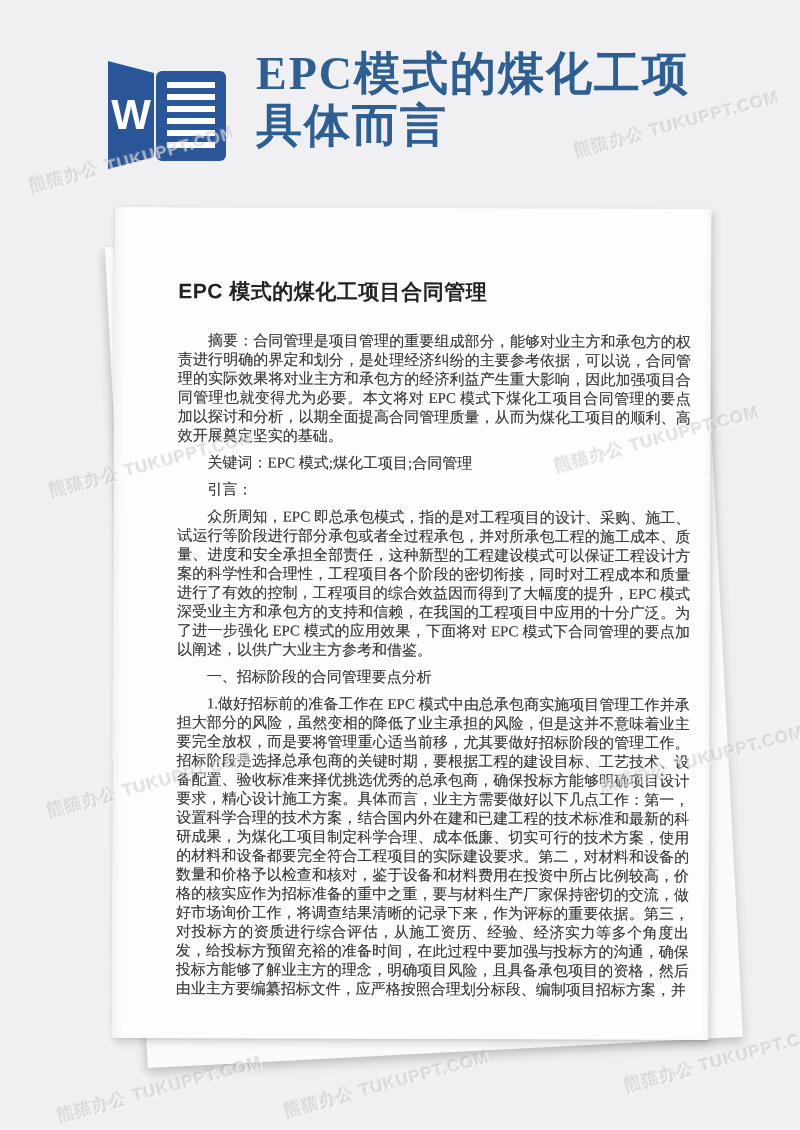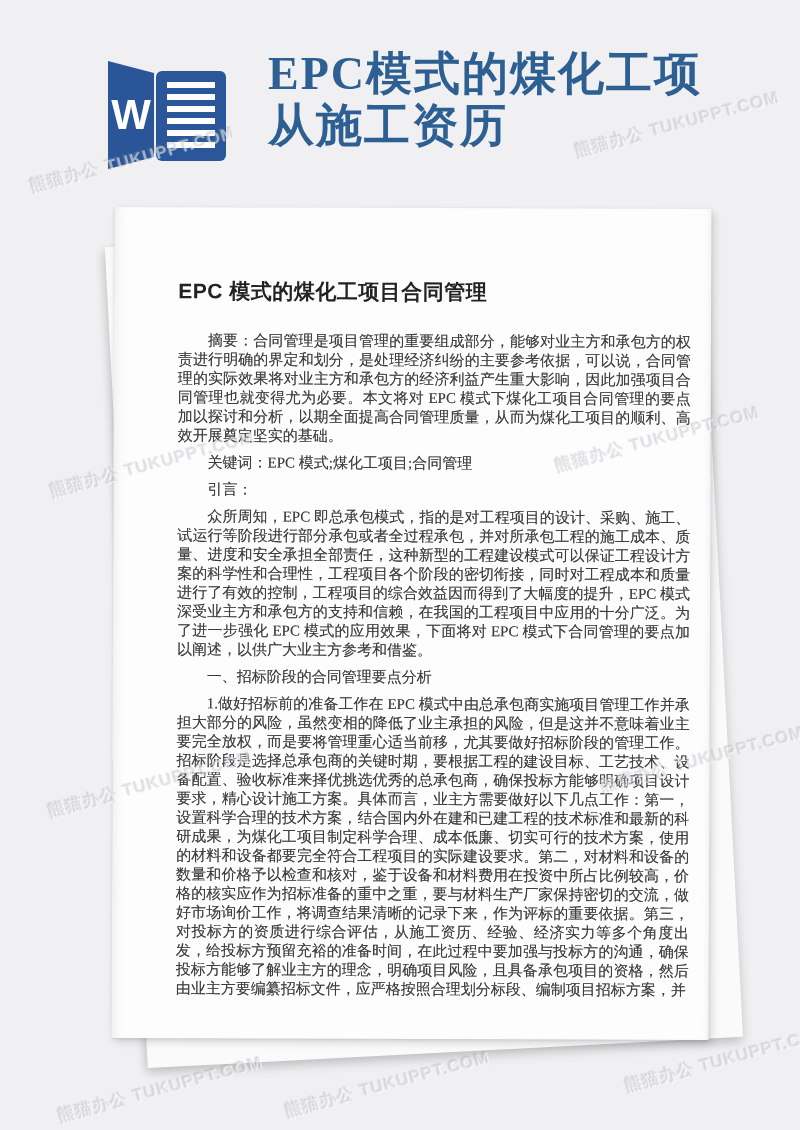--- a/index.html
+++ b/index.html
@@ -31,21 +31,21 @@
     box-shadow: 2px 2px 4px rgba(0,0,0,0.15);
   }
   .wi-w {
     color: #fff; font-family: "Liberation Sans", sans-serif;
     font-weight: 700; font-size: 42px; line-height: 1;
   }
   .app-title {
     position: absolute; left: 256px; top: 48px; width: 470px;
     color: #2d5f92;
     font-family: "Liberation Serif", "DejaVu Serif", serif;
-    font-weight: 700; font-size: 46px; line-height: 52px; letter-spacing: 2px; margin-left: 12px;
+    font-weight: 700; font-size: 46px; line-height: 52px; letter-spacing: 2px;
   }
 
   
   .page-back {
     position: absolute; left: 104px; top: 216px; width: 596px; height: 822px;
     background: #fafafb;
     transform: rotate(-3deg); transform-origin: 100% 0;
     box-shadow: 0 5px 12px rgba(0,0,0,0.16), -3px 3px 8px rgba(0,0,0,0.07);
   }
   .page-main {
@@ -89,21 +89,21 @@
     <div class="wi-page">
       <div class="wi-lines"></div>
     </div>
     <div class="wi-cover">
       <span class="wi-w">W</span>
     </div>
   </div>
 
   <div class="app-title">
     <span>EPC模式的煤化工项</span><br>
-    <span>从施工资历</span>
+    <span>具体而言</span>
   </div>
 
   <div class="page-back"></div>
 
   <div class="page-main">
     <h1 class="doc-title">EPC 模式的煤化工项目合同管理</h1>
     <div>
         <p class="para body">摘要：合同管理是项目管理的重要组成部分，能够对业主方和承包方的权责进行明确的界定和划分，是处理经济纠纷的主要参考依据，可以说，合同管理的实际效果将对业主方和承包方的经济利益产生重大影响，因此加强项目合同管理也就变得尤为必要。本文将对 EPC 模式下煤化工项目合同管理的要点加以探讨和分析，以期全面提高合同管理质量，从而为煤化工项目的顺利、高效开展奠定坚实的基础。</p>
         <p class="para body">关键词：EPC 模式;煤化工项目;合同管理</p>
         <p class="para body">引言：</p>

